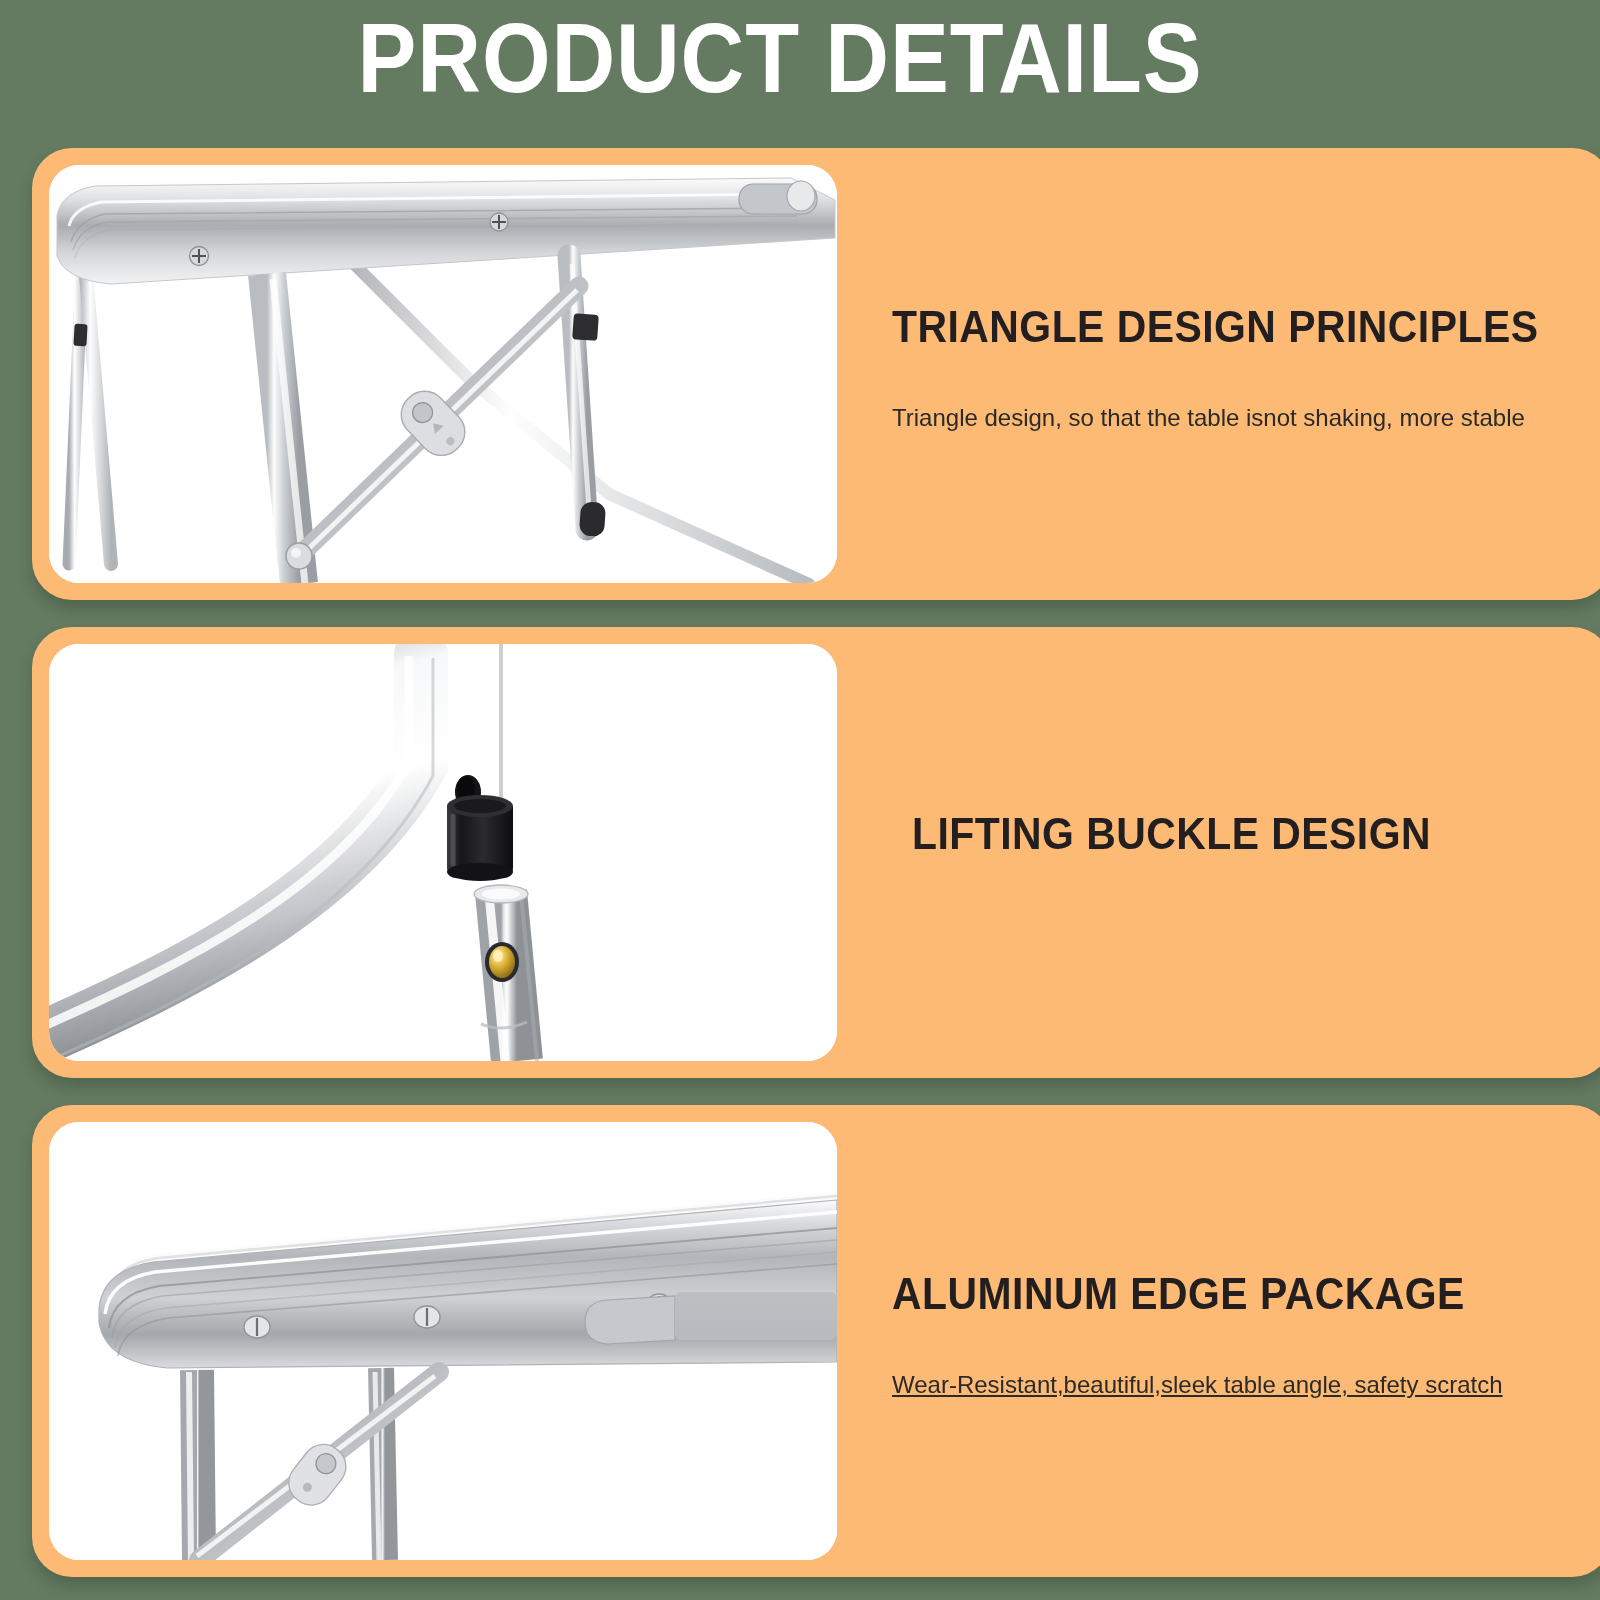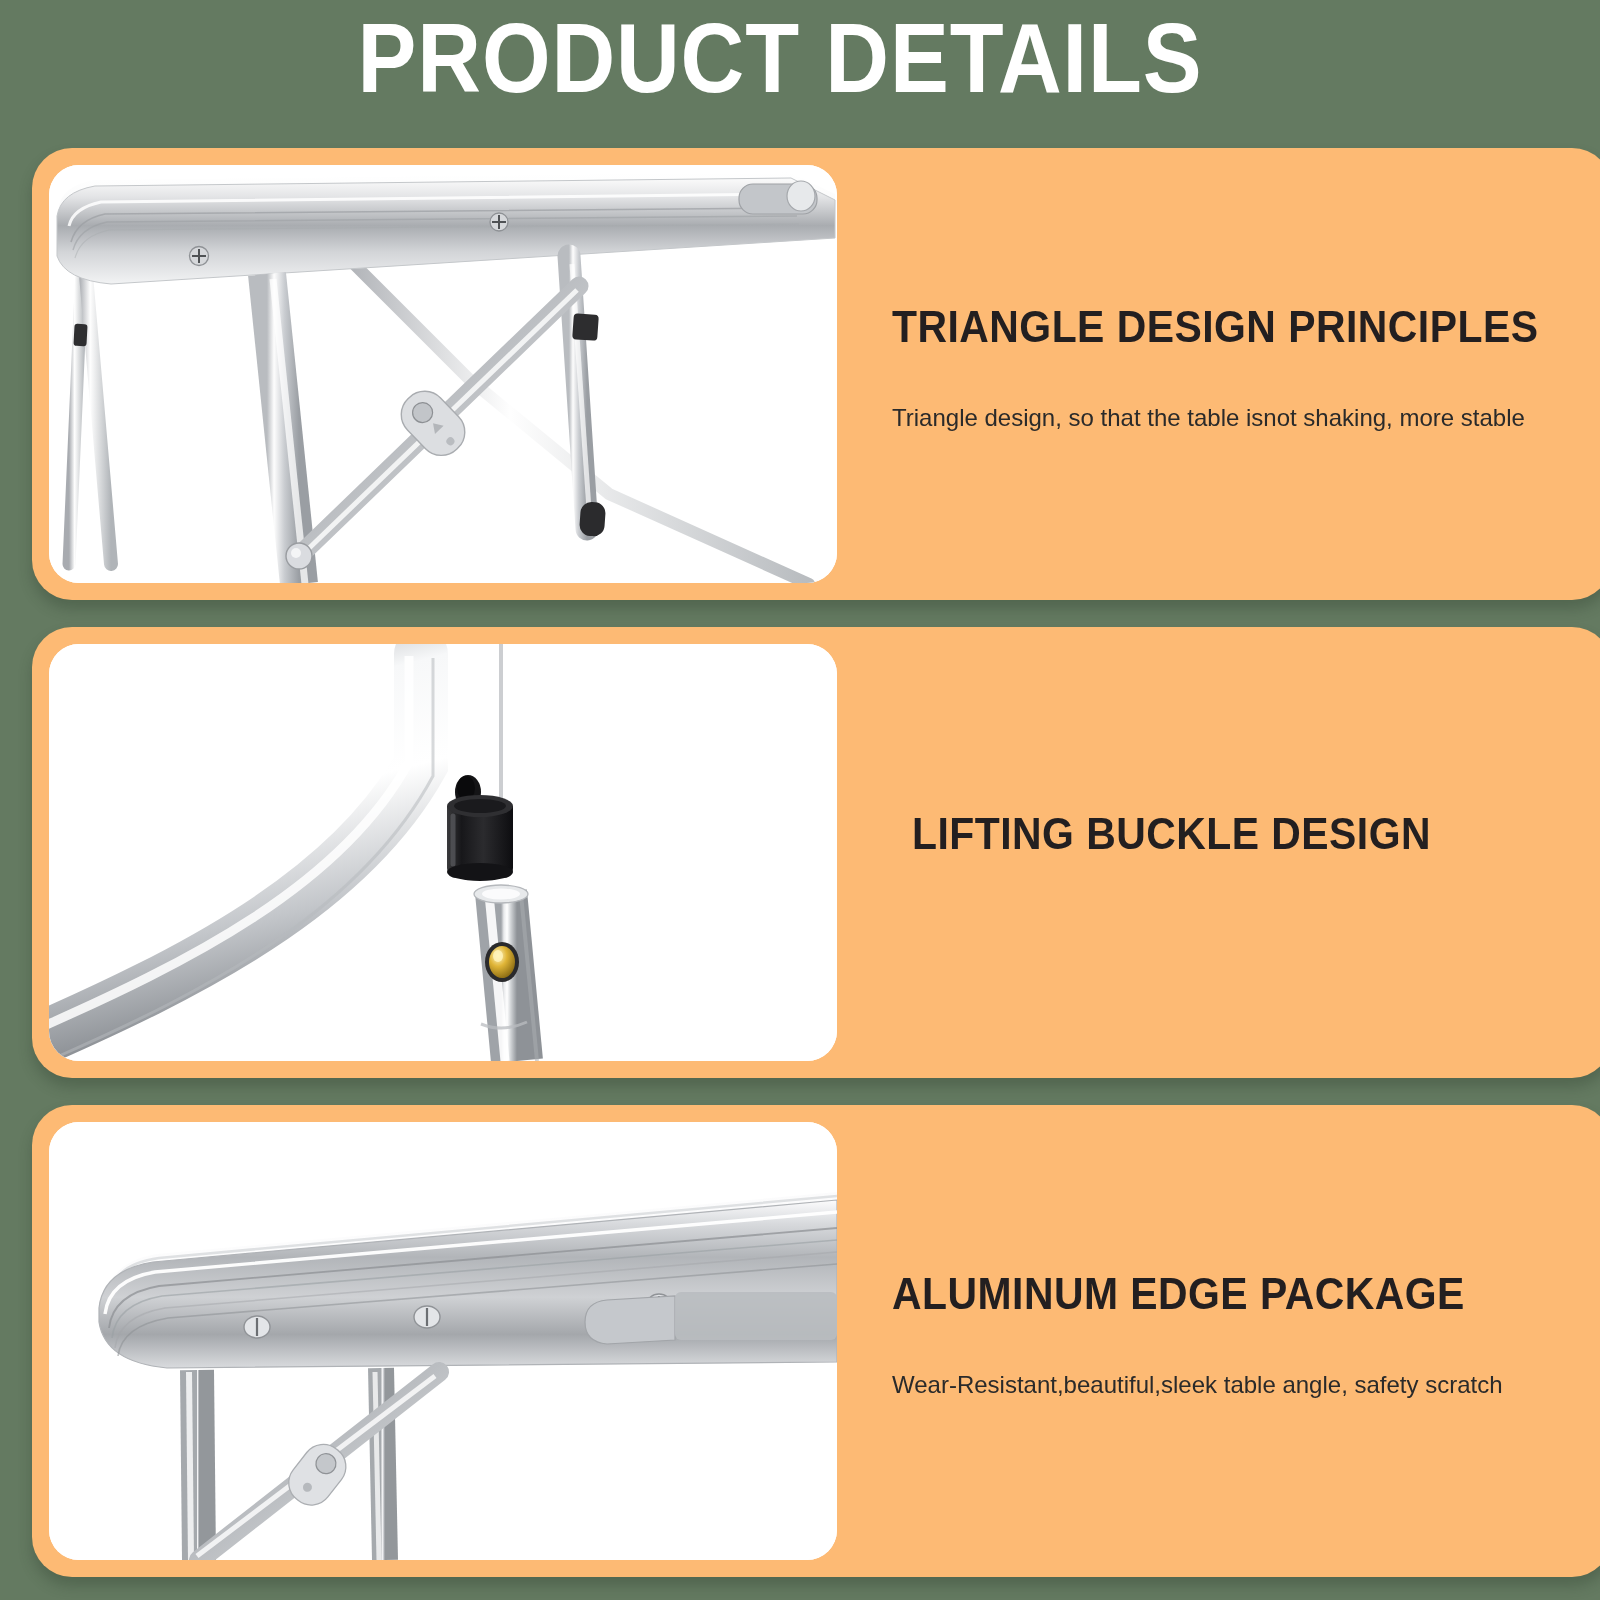--- a/index.html
+++ b/index.html
@@ -84,21 +84,21 @@
   }
   .feat-body {
     color: #2a2a2a;
     font-family: "Liberation Sans", sans-serif;
     font-weight: 400;
     font-size: 24px;
     line-height: 56px;
     margin: 0;
     max-width: 640px;
   }
-  #card-3 .feat-body { max-width: 660px; }
+  #card-3 .feat-body { max-width: 660px; text-decoration: underline; }
 </style>
 </head>
 <body>
 
 <div class="page-title">PRODUCT DETAILS</div>
 
 <div class="card" id="card-1">
 
   <div class="photo">
     <svg viewBox="0 0 788 420" preserveAspectRatio="xMidYMid slice">

